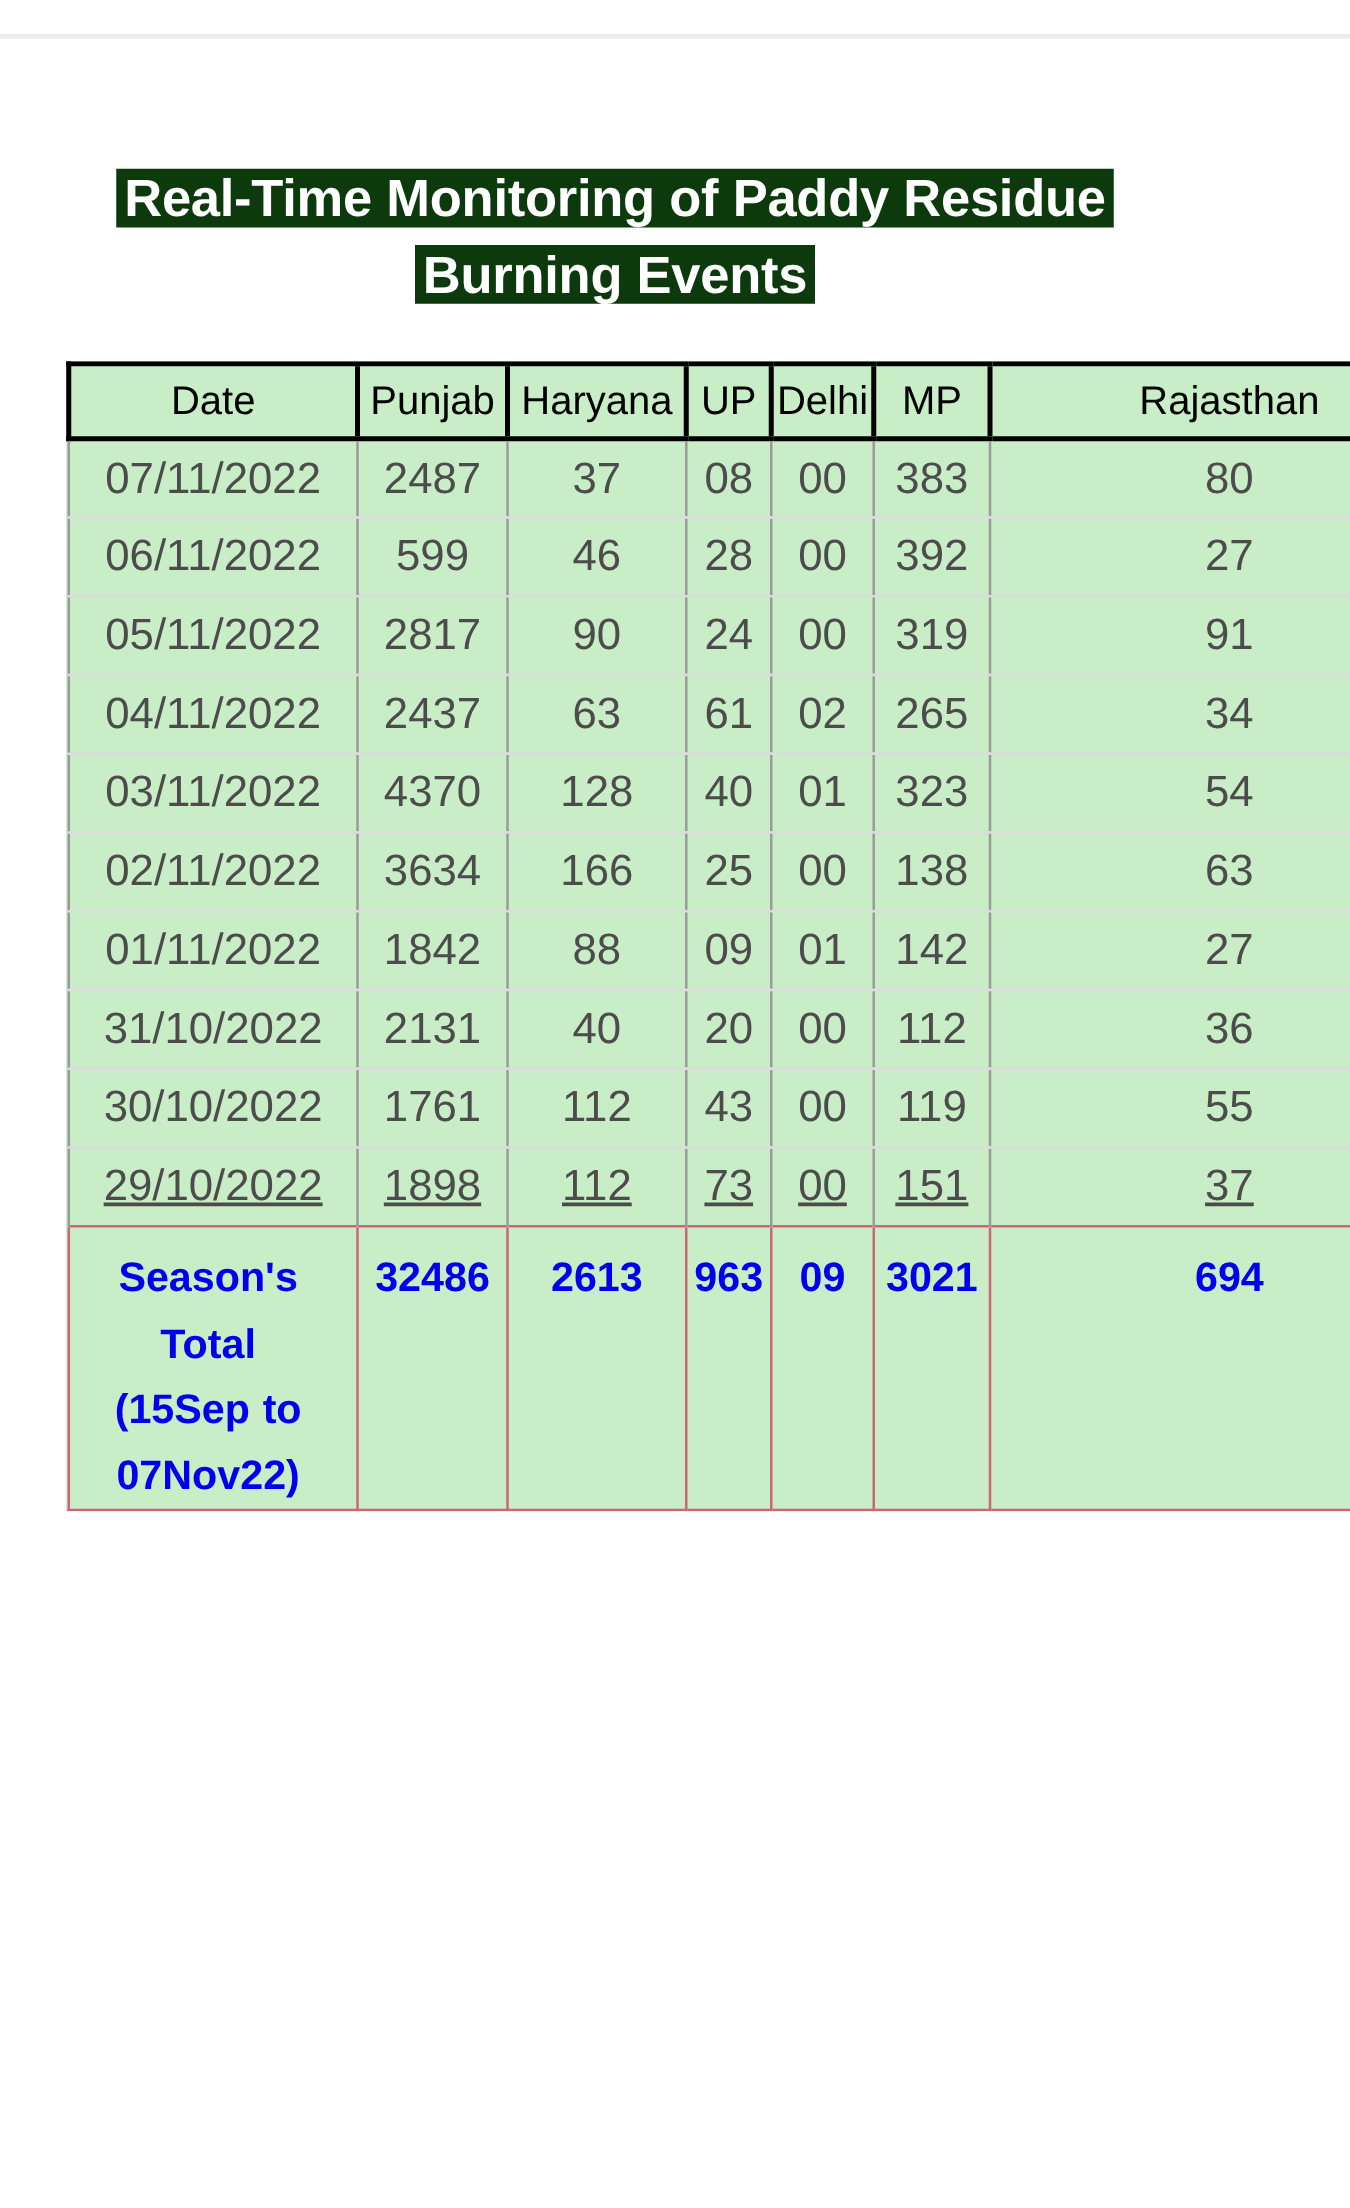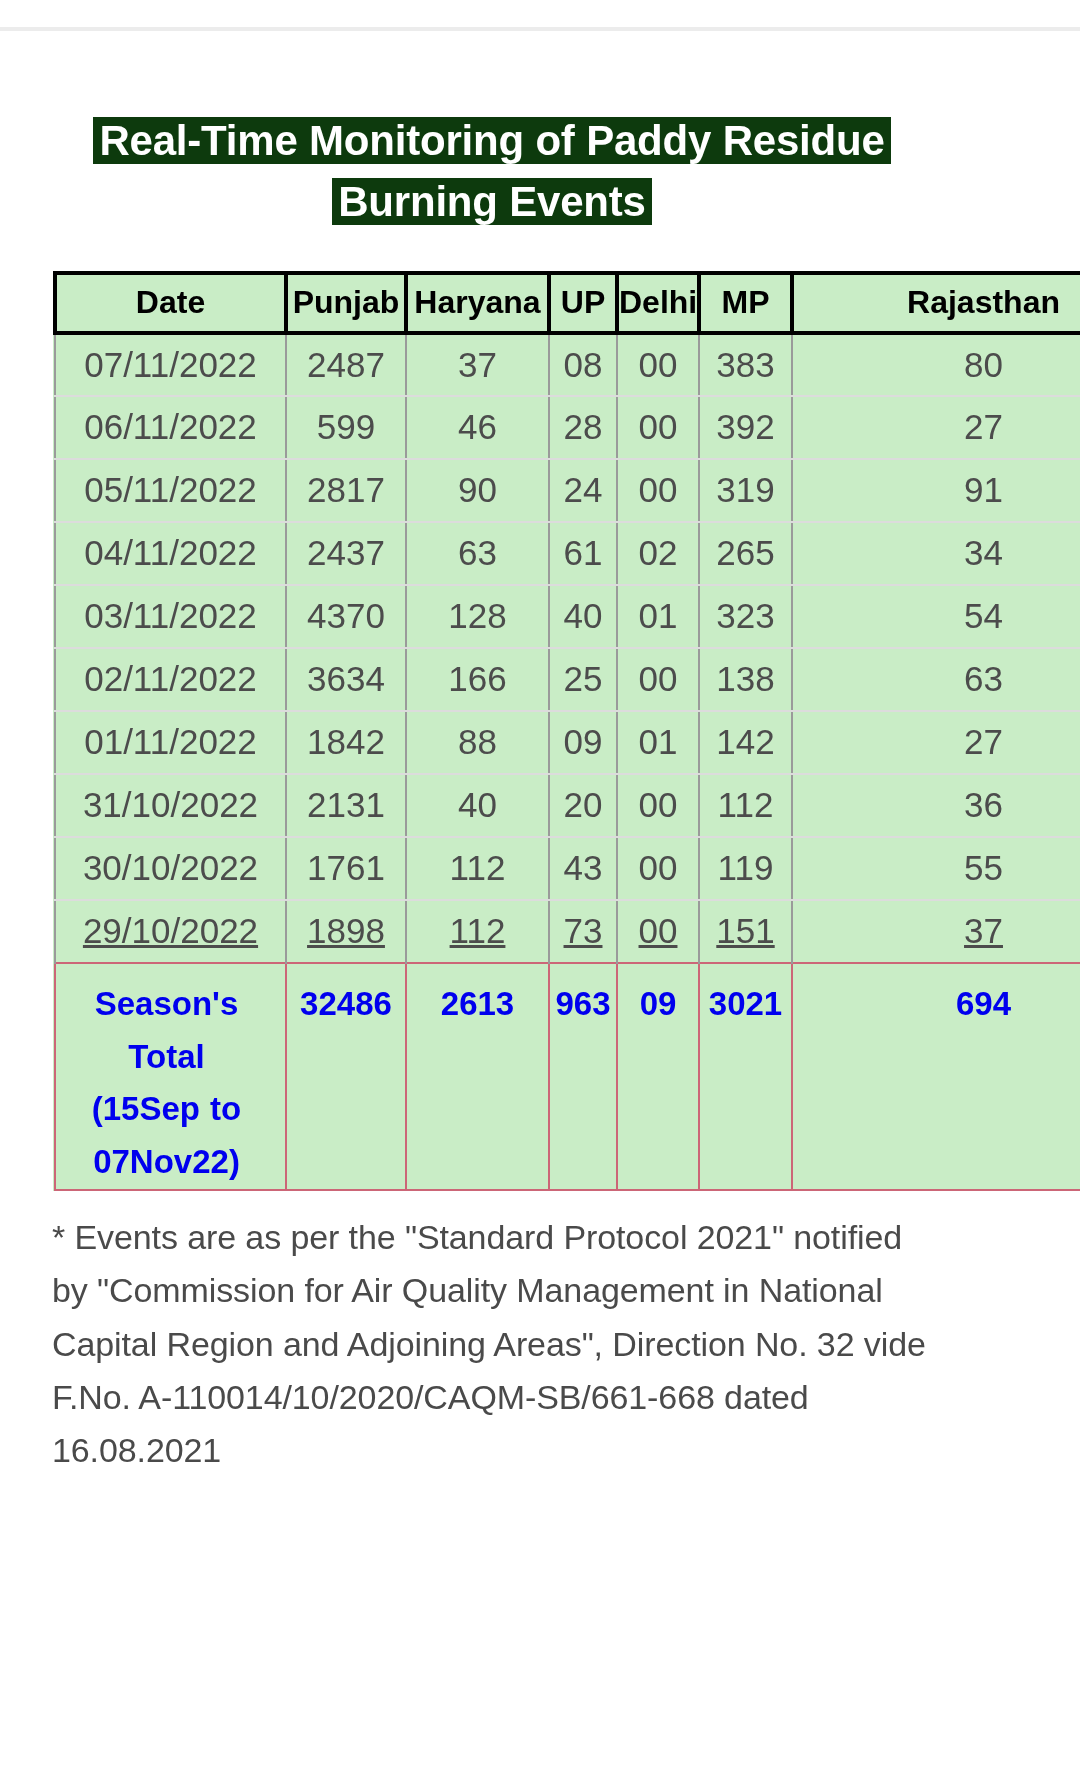--- a/index.html
+++ b/index.html
@@ -20,21 +20,21 @@
     position: absolute;
     top: 27px;
     left: 0;
     width: 1080px;
     height: 4px;
     background: #ececec;
   }
 
   .page {
     position: absolute;
-    top: 15px;
+    top: 33px;
     left: 0;
     width: 984px;
   }
 
   
   .title-wrap {
     padding: 96px 56px 0 56px;
     text-align: center;
   }
   .title-line {
@@ -79,21 +79,21 @@
   col.c-date { width: 231px; }
   col.c-punjab { width: 120px; }
   col.c-haryana { width: 143px; }
   col.c-up { width: 68px; }
   col.c-delhi { width: 82px; }
   col.c-mp { width: 93px; }
   col.c-raj { width: 383px; }
 
   thead th {
     font-size: 32px;
-    font-weight: bold;
+    font-weight: normal;
     color: #000000;
     text-align: center;
     height: 60px;
     border-top: 4px solid #000000;
     border-bottom: 4px solid #000000;
     border-left: 4px solid #000000;
     white-space: nowrap;
   }
   thead th:last-child {
     border-right: 4px solid #000000;
@@ -278,15 +278,14 @@
           <td>2613</td>
           <td>963</td>
           <td>09</td>
           <td>3021</td>
           <td>694</td>
         </tr>
       </tbody>
     </table>
   </div>
 
-  <div class="footnote">* Events are as per the "Standard Protocol 2021" notified by "Commission for Air Quality Management in National Capital Region and Adjoining Areas", Direction No. 32 vide F.No. A-110014/10/2020/CAQM-SB/661-668 dated 16.08.2021</div>
 
 </div>
 
 </body></html>

